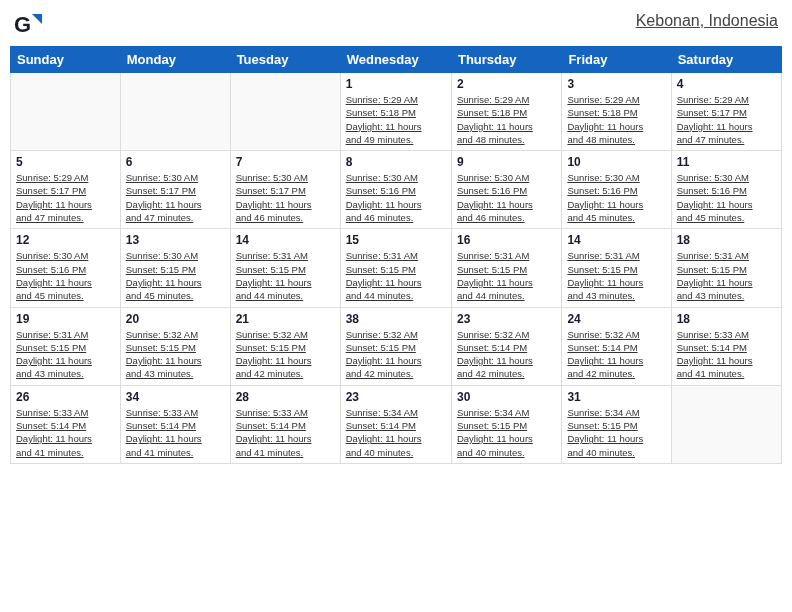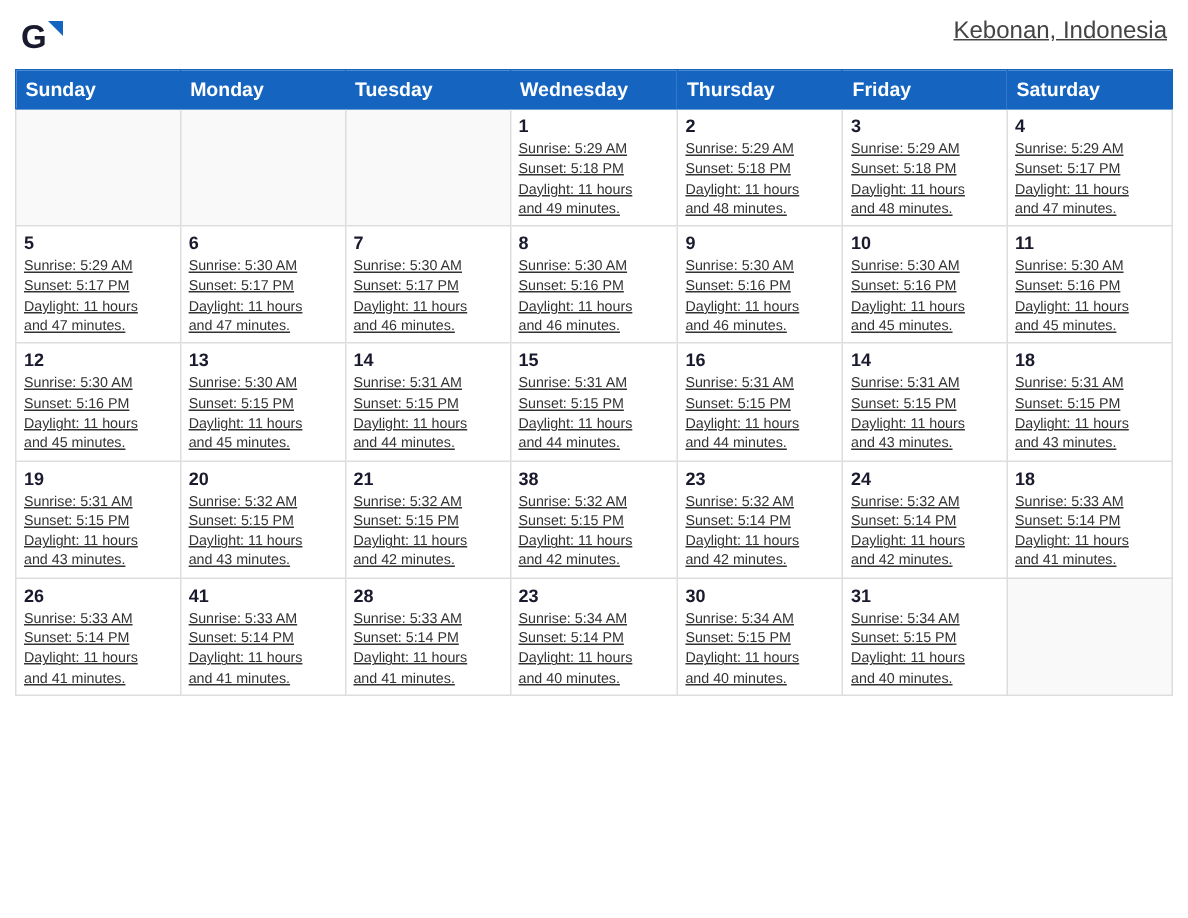--- a/index.html
+++ b/index.html
@@ -315,21 +315,21 @@
       </tr>
       <tr class="week-row">
         <td>
           <span class="day-num">26</span>
           <div class="day-info" style="white-space: pre-line;">Sunrise: 5:33 AM
 Sunset: 5:14 PM
 Daylight: 11 hours
 and 41 minutes.</div>
         </td>
         <td>
-          <span class="day-num">41</span>
+          <span class="day-num">34</span>
           <div class="day-info" style="white-space: pre-line;">Sunrise: 5:33 AM
 Sunset: 5:14 PM
 Daylight: 11 hours
 and 41 minutes.</div>
         </td>
         <td>
           <span class="day-num">28</span>
           <div class="day-info" style="white-space: pre-line;">Sunrise: 5:33 AM
 Sunset: 5:14 PM
 Daylight: 11 hours

